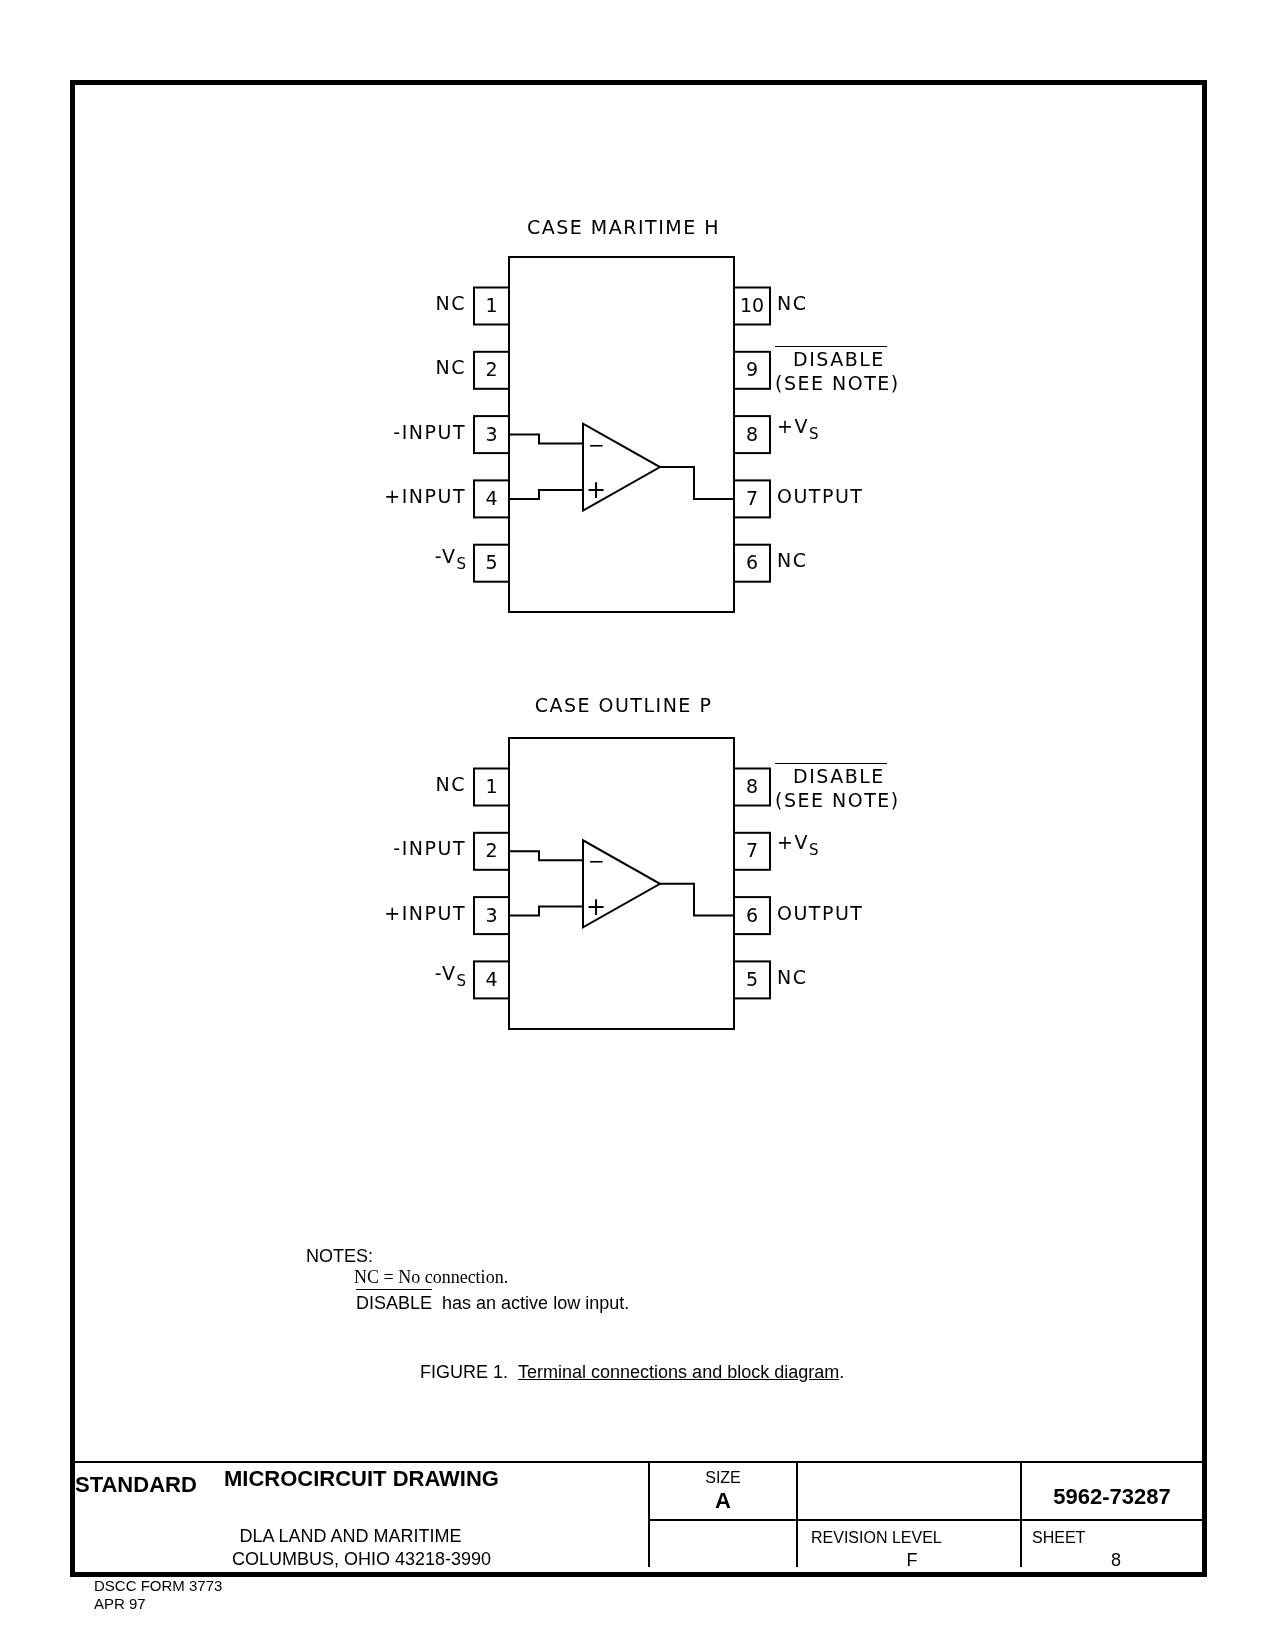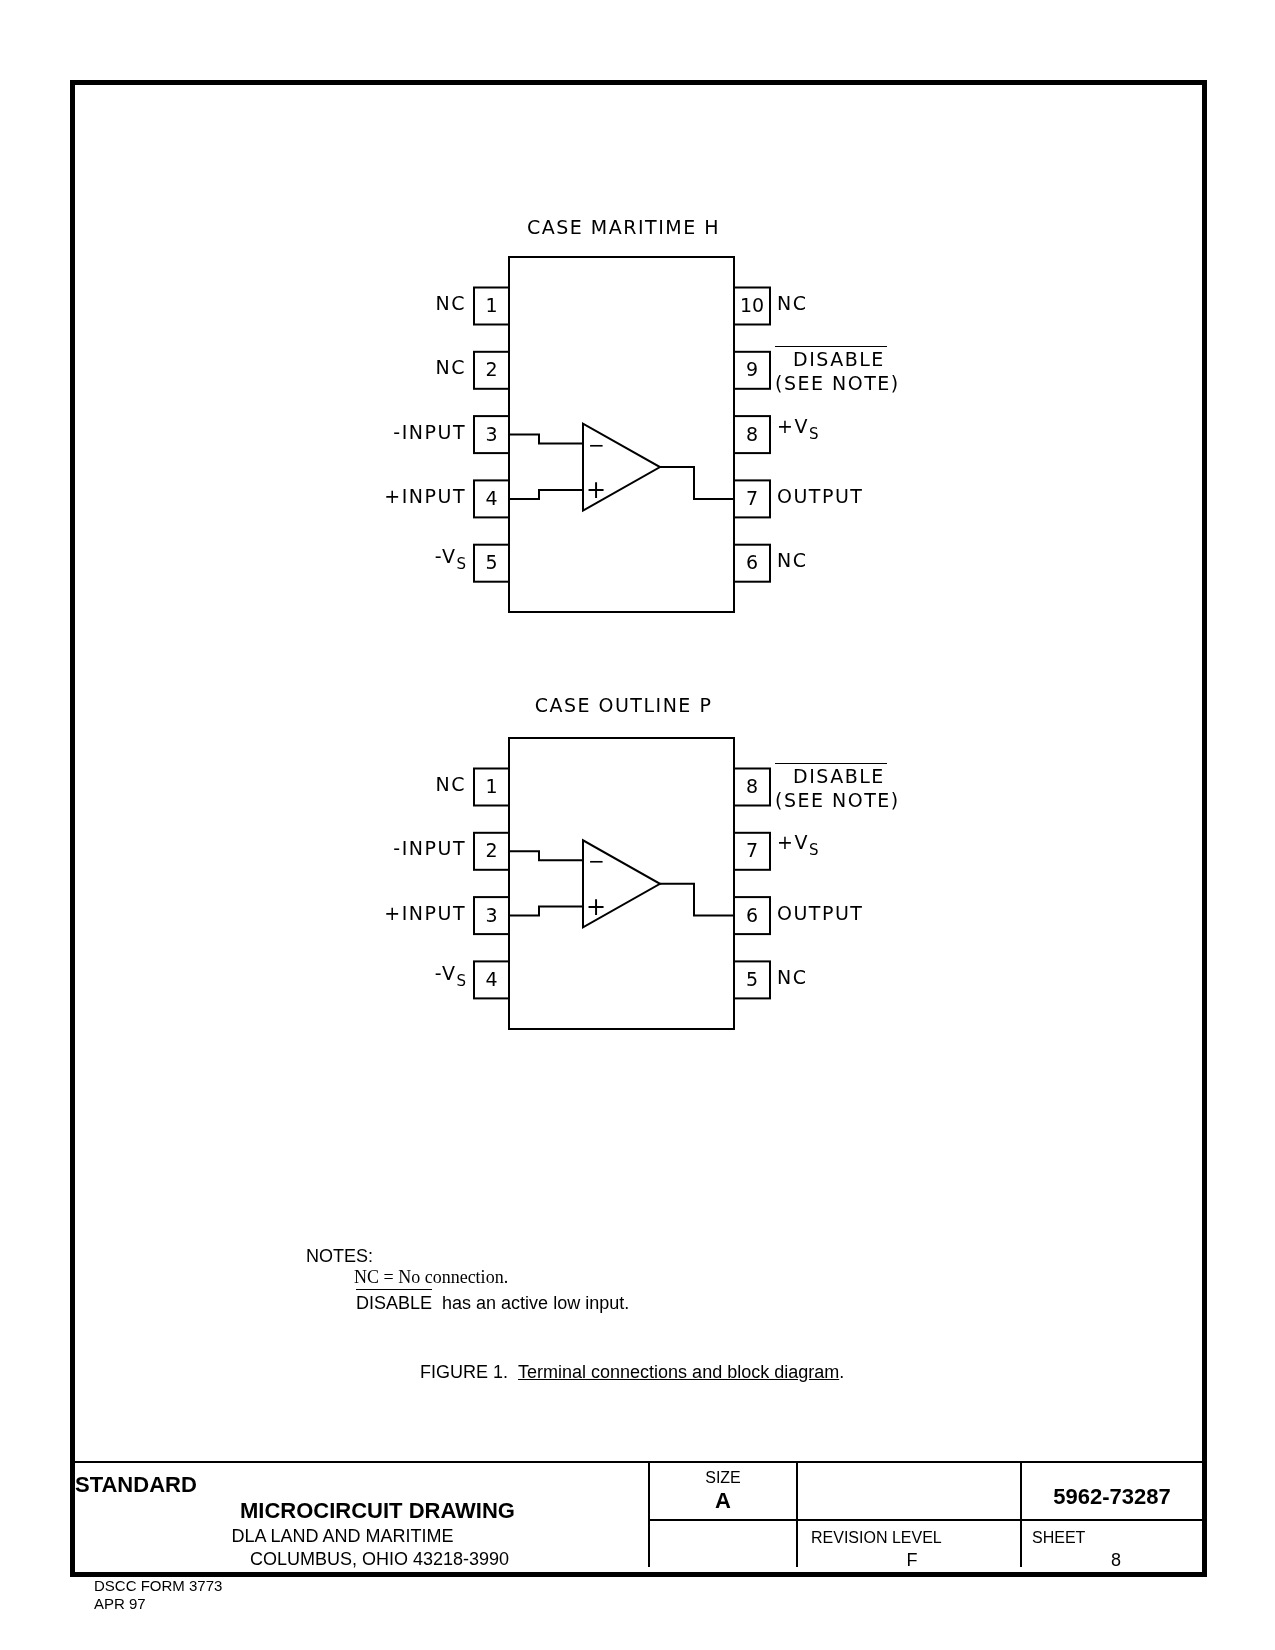--- a/index.html
+++ b/index.html
@@ -106,23 +106,23 @@
 </div>
 
 <div>
   <div class="tb-line-h" style="left:75px; top:1461px; width:1127px;"></div>
   <div class="tb-line-h" style="left:649px; top:1519px; width:553px;"></div>
   <div class="tb-line-v" style="left:648px; top:1461px; height:106px;"></div>
   <div class="tb-line-v" style="left:796px; top:1461px; height:106px;"></div>
   <div class="tb-line-v" style="left:1020px; top:1461px; height:106px;"></div>
 
   <div class="sans bold" style="left:75px; width:573px; text-align:left; top:1474px; font-size:22px;">STANDARD</div>
-  <div class="sans bold" style="left:75px; width:573px; text-align:center; top:1500px; font-size:22px;margin-left:16px;">MICROCIRCUIT DRAWING</div>
-  <div class="sans" style="left:75px; width:535px; text-align:center; top:1527px; font-size:18px;">DLA LAND AND MARITIME</div>
-  <div class="sans" style="left:75px; width:573px; text-align:center; top:1550px; font-size:18px;padding-left:18px;">COLUMBUS, OHIO 43218-3990</div>
+  <div class="sans bold" style="left:75px; width:573px; text-align:center; top:1468px; font-size:22px;">MICROCIRCUIT DRAWING</div>
+  <div class="sans" style="left:75px; width:535px; text-align:center; top:1527px; font-size:18px;padding-left:8px;">DLA LAND AND MARITIME</div>
+  <div class="sans" style="left:75px; width:573px; text-align:center; top:1550px; font-size:18px;">COLUMBUS, OHIO 43218-3990</div>
 
   <div class="sans" style="left:649px; width:148px; text-align:center; top:1470px; font-size:16px;">SIZE</div>
   <div class="sans bold" style="left:649px; width:148px; text-align:center; top:1490px; font-size:22px;">A</div>
 
   <div class="sans bold" style="left:1022px; width:180px; text-align:center; top:1486px; font-size:22px;">5962-73287</div>
 
   <div class="sans" style="left:811px; top:1530px; font-size:16px;">REVISION LEVEL</div>
   <div class="sans" style="left:898px; width:28px; text-align:center; top:1551px; font-size:18px;">F</div>
 
   <div class="sans" style="left:1032px; top:1530px; font-size:16px;">SHEET</div>

